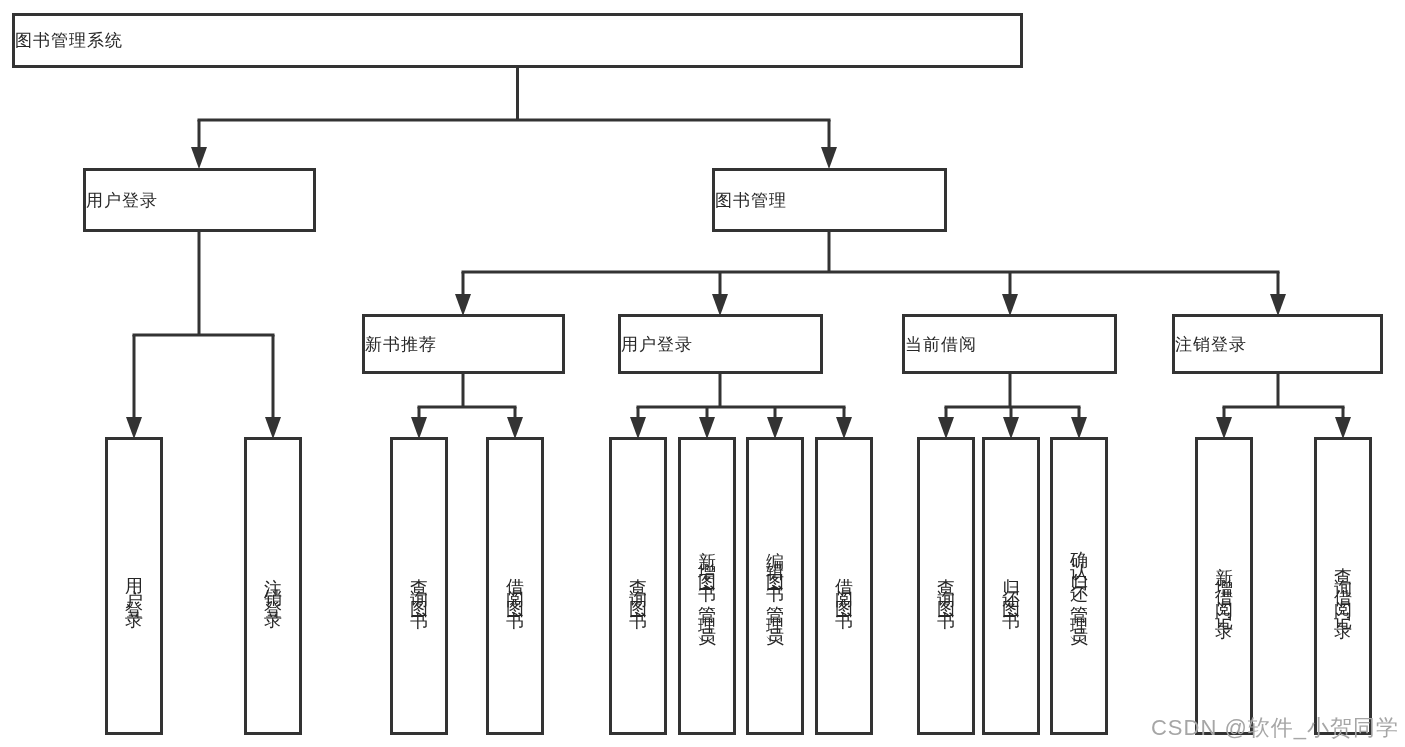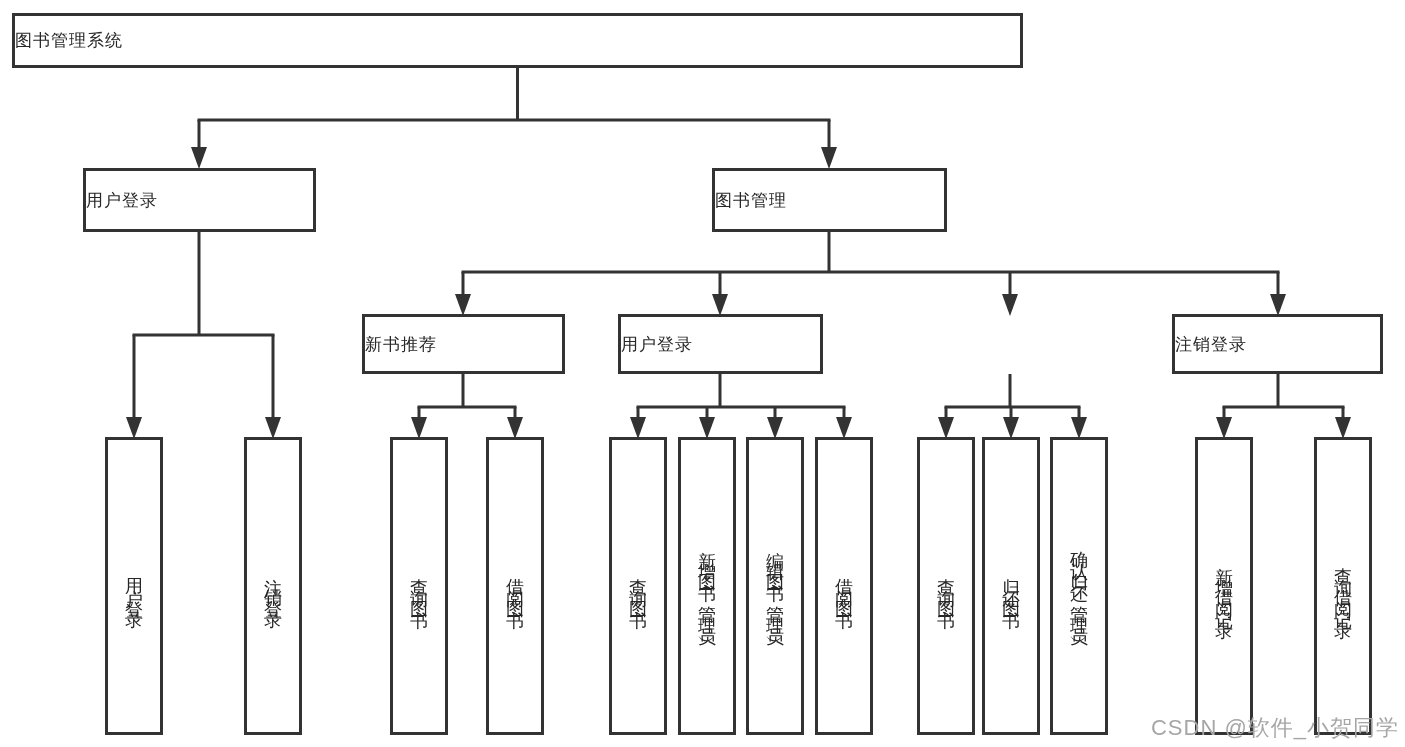--- a/index.html
+++ b/index.html
@@ -147,20 +147,23 @@
   <div class="node" style="left:712px; top:168px; width:235px; height:64px;">
     <span>图书管理</span>
   </div>
 
   <div class="node" style="left:362px; top:314px; width:203px; height:60px;">
     <span>新书推荐</span>
   </div>
   <div class="node" style="left:618px; top:314px; width:205px; height:60px;">
     <span>用户登录</span>
   </div>
+  <div class="node" style="left:902px; top:314px; width:215px; height:60px;">
+    <span>当前借阅</span>
+  </div>
   <div class="node" style="left:1172px; top:314px; width:211px; height:60px;">
     <span>注销登录</span>
   </div>
 
   <div class="vnode" style="left:105px; top:437px; width:58px; height:298px;">
     <span class="vlabel">用户登录</span>
   </div>
   <div class="vnode" style="left:244px; top:437px; width:58px; height:298px;">
     <span class="vlabel">注销登录</span>
   </div>

